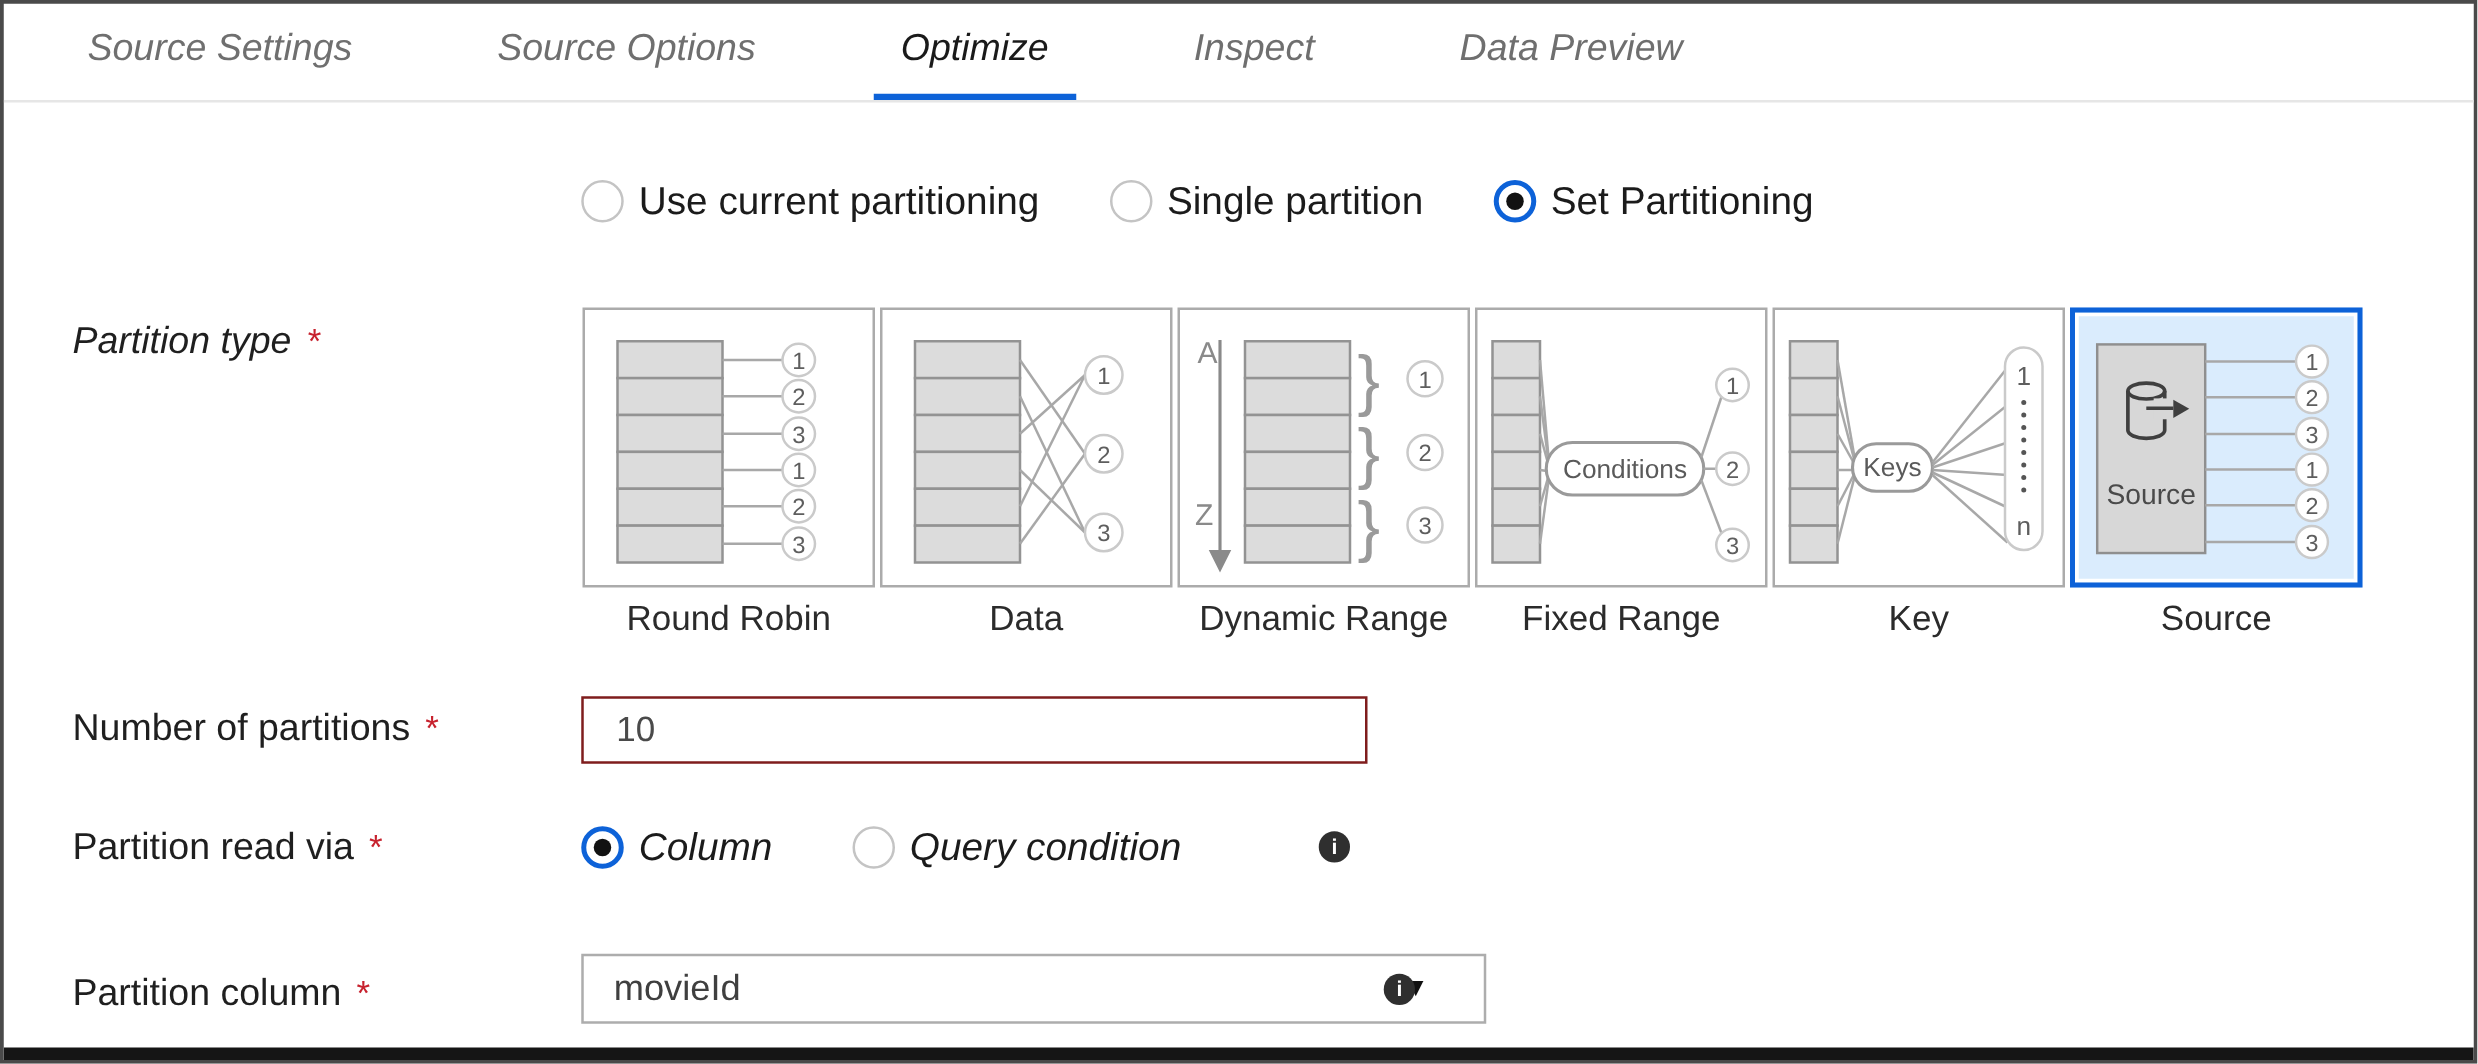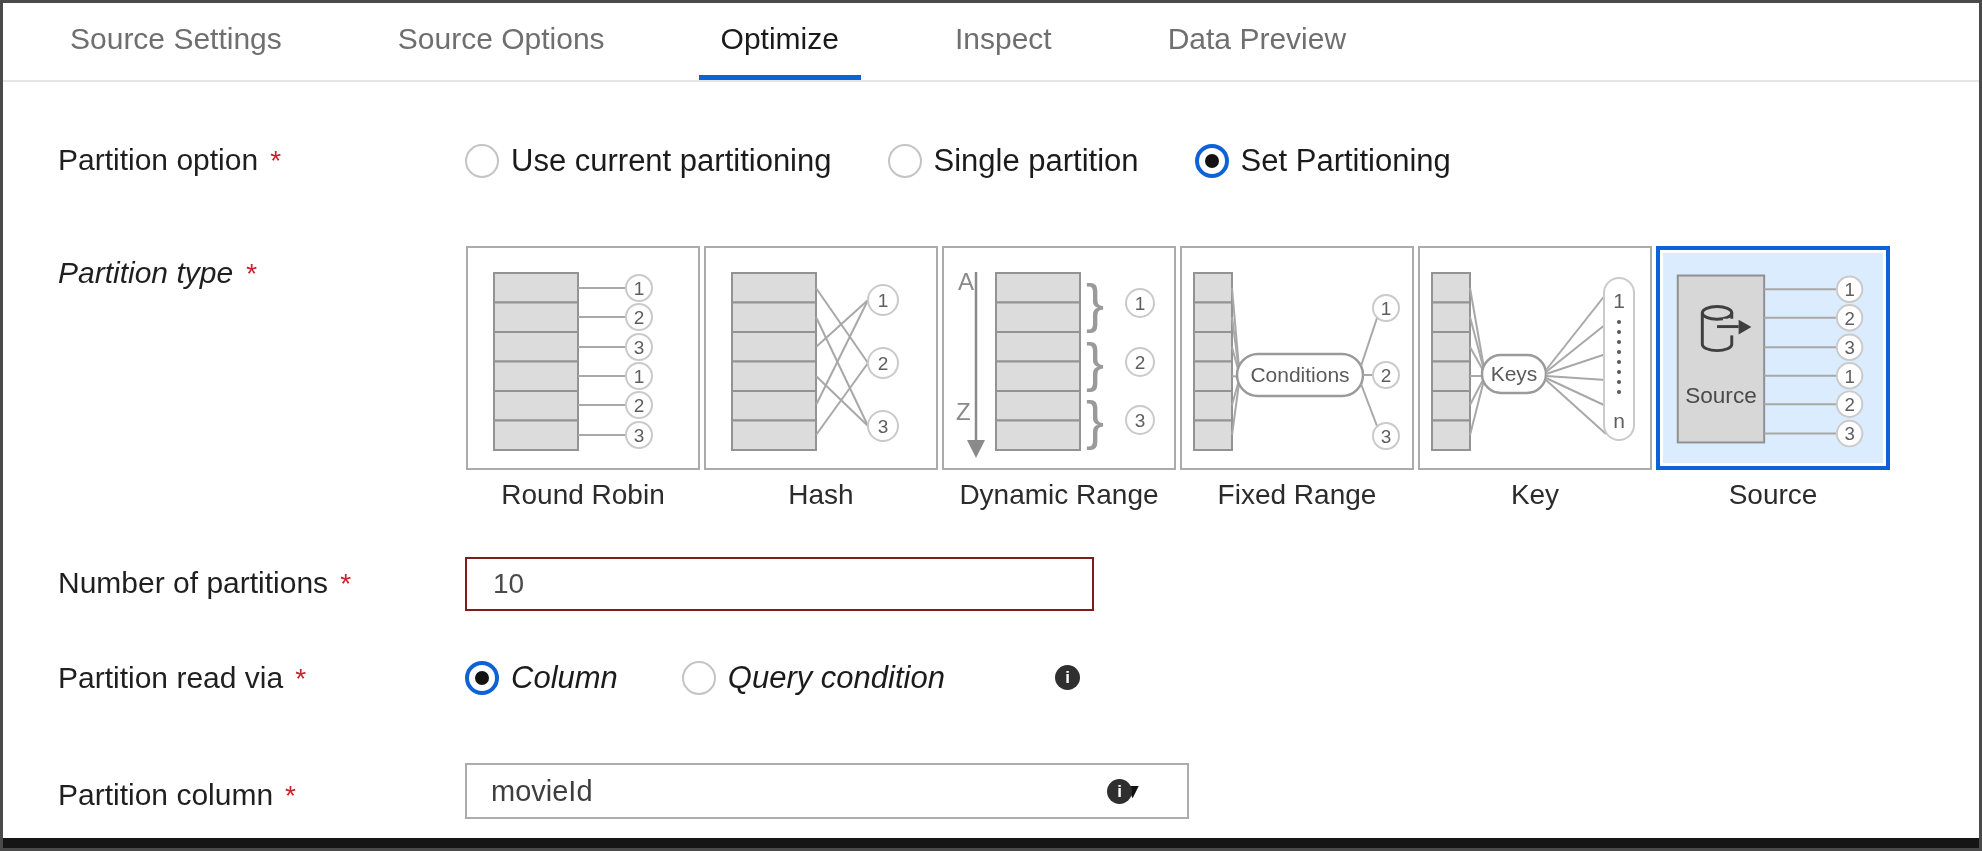--- a/index.html
+++ b/index.html
@@ -4,21 +4,21 @@
 <style>
   html,body{margin:0;padding:0;background:#fff;}
   .frame{
     position:relative;width:1982px;height:851px;box-sizing:border-box;
     border:3px solid #4a4a4a;background:#fff;overflow:hidden;
     font-family:"Liberation Sans","DejaVu Sans",sans-serif;
   }
   
   .tabbar{display:flex;align-items:stretch;height:77px;border-bottom:2px solid #e6e6e6;padding-left:45px;}
   .tab{display:flex;align-items:center;padding:0 22px;margin-right:72px;font-size:30px;color:#6f6f6f;
-       border-bottom:5px solid transparent;cursor:default;white-space:nowrap;}
+       border-bottom:5px solid transparent;cursor:default;white-space:nowrap;font-style:italic;}
   .tab.active{color:#1a1a1a;border-bottom-color:#0d62d8;}
   
   .row-label{position:absolute;left:55px;font-size:30px;color:#1f1f1f;white-space:nowrap;}
   .req{color:#c7222e;margin-left:12px;font-size:28px;}
   .radio-row{position:absolute;left:462px;display:flex;align-items:center;}
   .radio-item{display:flex;align-items:center;margin-right:56px;font-size:31px;color:#1b1b1b;white-space:nowrap;}
   .radio{width:34px;height:34px;box-sizing:border-box;border:2px solid #c4c4c4;border-radius:50%;
          background:#fff;flex:none;margin-right:12px;display:flex;align-items:center;justify-content:center;}
   .radio.checked{border:4px solid #0d62d8;}
   .radio.checked .dot{width:14px;height:14px;border-radius:50%;background:#121212;}
@@ -68,23 +68,20 @@
         <span>Optimize</span>
       </div>
     <div class="tab">
         <span>Inspect</span>
       </div>
     <div class="tab">
         <span>Data Preview</span>
       </div>
   </div>
 
-  <div class="row-label" style="top:140px;">
-    <span>Partition option</span><span class="req">*</span>
-  </div>
   <div class="radio-row" style="top:140px;">
     <div class="radio-item">
       <span class="radio"></span>
       <span>Use current partitioning</span>
     </div>
     <div class="radio-item">
       <span class="radio"></span>
       <span>Single partition</span>
     </div>
     <div class="radio-item">
@@ -149,21 +146,21 @@
           <line class="ln" x1="110" y1="157" x2="162" y2="52"></line>
             <line class="ln" x1="110" y1="187" x2="162" y2="115"></line>
           <circle class="circ" cx="177" cy="52" r="15"></circle>
             <circle class="circ" cx="177" cy="115" r="15"></circle>
             <circle class="circ" cx="177" cy="178" r="15"></circle>
           <text class="cnum" x="177" y="59">1</text>
           <text class="cnum" x="177" y="122">2</text>
           <text class="cnum" x="177" y="185">3</text>
         </svg>
       </div>
-      <div class="tile-label">Hash</div>
+      <div class="tile-label">Data</div>
     </div>
 
     <div class="tile-wrap">
       <div class="tile">
         <svg viewBox="0 0 230 220">
           <text class="gtext" x="14" y="42">A</text>
           <line class="dkline" x1="32" y1="24" x2="32" y2="192"></line>
           <polygon points="23,192 41,192 32,210" fill="#8a8a8a"></polygon>
           <text class="gtext" x="12" y="172">Z</text>
           <rect class="blk" x="52" y="25" width="84" height="29.5"></rect>

